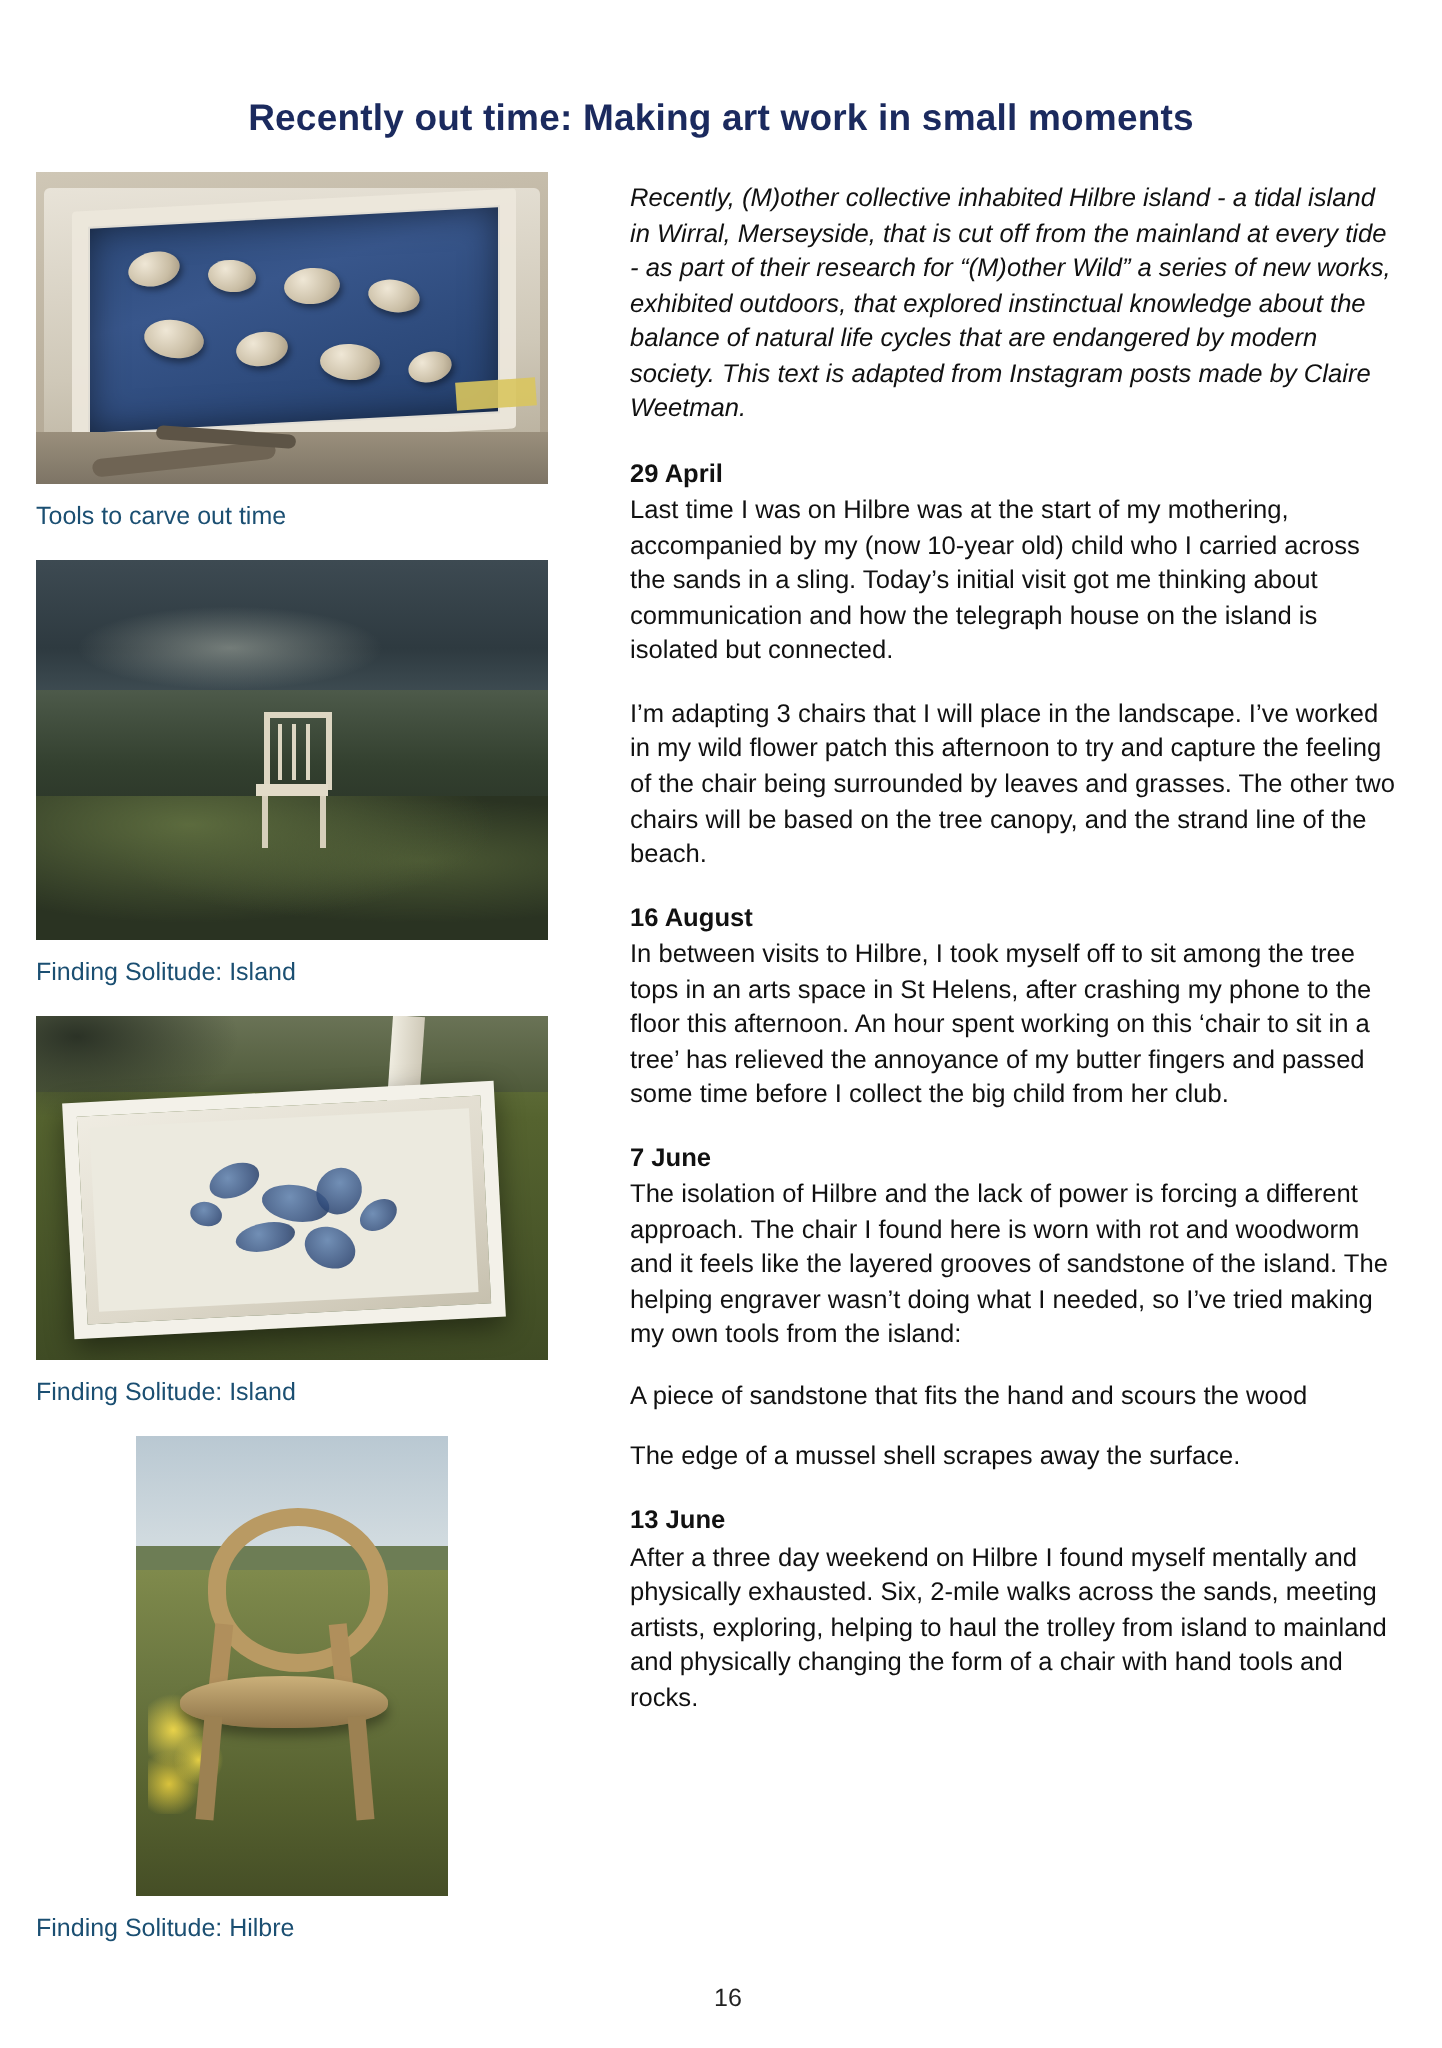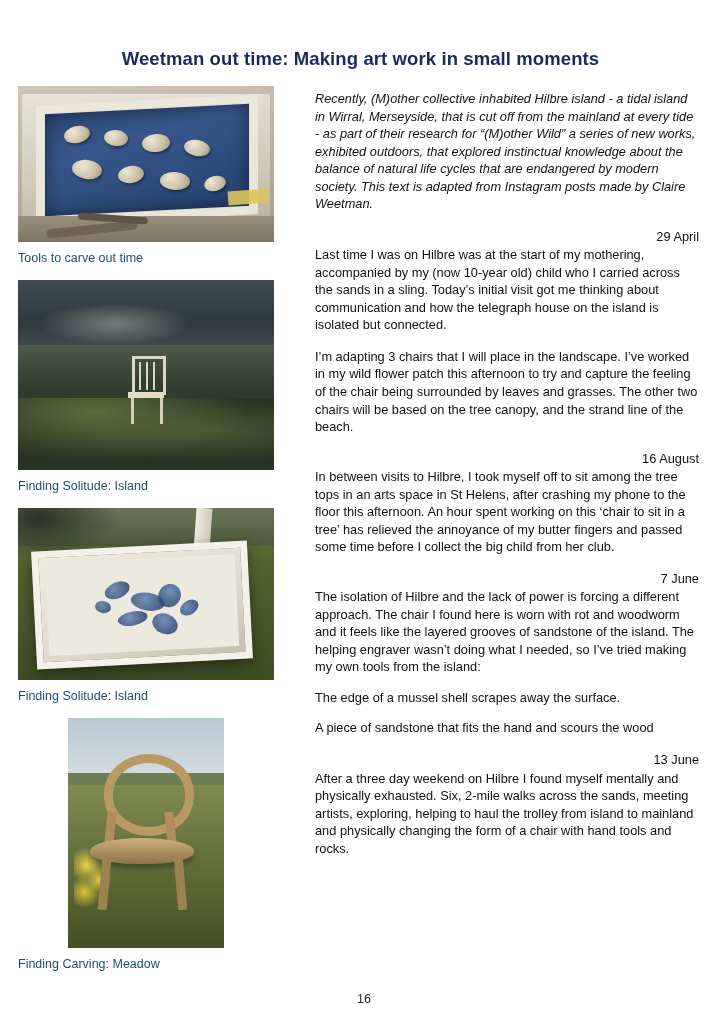--- a/index.html
+++ b/index.html
@@ -177,43 +177,42 @@
     font-size: 12.8px;
     line-height: 1.37;
     color: #111111;
   }
   .article .intro {
     font-style: italic;
     margin: 0 0 15px 0;
   }
   .entry { margin-bottom: 14px; }
   .entry-date {
-    font-weight: normal;
+    font-weight: bold;
     margin: 0 0 1px 0;
-    text-align: right;
   }
   .entry-body { margin: 0; }
   .entry-body + .entry-body { margin-top: 13px; }
 
   .page-number {
     position: absolute;
     left: 299px;
     width: 130px;
     top: 992px;
     text-align: center;
     font-size: 12.5px;
     color: #222;
   }
 </style>
 </head>
 <body>
 
 <div class="page">
 
-  <h1 class="page-title">Weetman out time: Making art work in small moments</h1>
+  <h1 class="page-title">Recently out time: Making art work in small moments</h1>
 
   <div class="figures">
 
     <div class="figure fig1">
       <div class="frame">
         <div class="ph p1-bg"></div>
         <div class="p1-drawerout"></div>
         <div class="p1-drawerin"></div>
         <div class="rim-wrap">
           <div class="p1-rim"></div>
@@ -282,21 +281,21 @@
         <div class="p4-flowers"></div>
         <div class="p4-chair">
           <div class="oval"></div>
           <div class="spine-l"></div>
           <div class="spine-r"></div>
           <div class="seat"></div>
           <div class="fleg l"></div>
           <div class="fleg r"></div>
         </div>
       </div>
-      <div class="caption">Finding Carving: Meadow</div>
+      <div class="caption">Finding Solitude: Hilbre</div>
     </div>
 
   </div>
 
   <div class="article">
 
     <p class="intro">Recently, (M)other collective inhabited Hilbre island - a tidal island in Wirral, Merseyside, that is cut off from the mainland at every tide - as part of their research for “(M)other Wild” a series of new works, exhibited outdoors, that explored instinctual knowledge about the balance of natural life cycles that are endangered by modern society. This text is adapted from Instagram posts made by Claire Weetman.</p>
 
     <div class="entry">
       <p class="entry-date">29 April</p>
@@ -308,22 +307,22 @@
     </div>
 
     <div class="entry">
       <p class="entry-date">16 August</p>
       <p class="entry-body">In between visits to Hilbre, I took myself off to sit among the tree tops in an arts space in St Helens, after crashing my phone to the floor this afternoon. An hour spent working on this ‘chair to sit in a tree’ has relieved the annoyance of my butter fingers and passed some time before I collect the big child from her club.</p>
     </div>
 
     <div class="entry">
       <p class="entry-date">7 June</p>
       <p class="entry-body">The isolation of Hilbre and the lack of power is forcing a different approach. The chair I found here is worn with rot and woodworm and it feels like the layered grooves of sandstone of the island. The helping engraver wasn’t doing what I needed, so I’ve tried making my own tools from the island:</p>
+      <p class="entry-body">A piece of sandstone that fits the hand and scours the wood</p>
       <p class="entry-body">The edge of a mussel shell scrapes away the surface.</p>
-      <p class="entry-body">A piece of sandstone that fits the hand and scours the wood</p>
     </div>
 
     <div class="entry">
       <p class="entry-date">13 June</p>
       <p class="entry-body">After a three day weekend on Hilbre I found myself mentally and physically exhausted. Six, 2-mile walks across the sands, meeting artists, exploring, helping to haul the trolley from island to mainland and physically changing the form of a chair with hand tools and rocks.</p>
     </div>
 
   </div>
 
   <div class="page-number">16</div>

